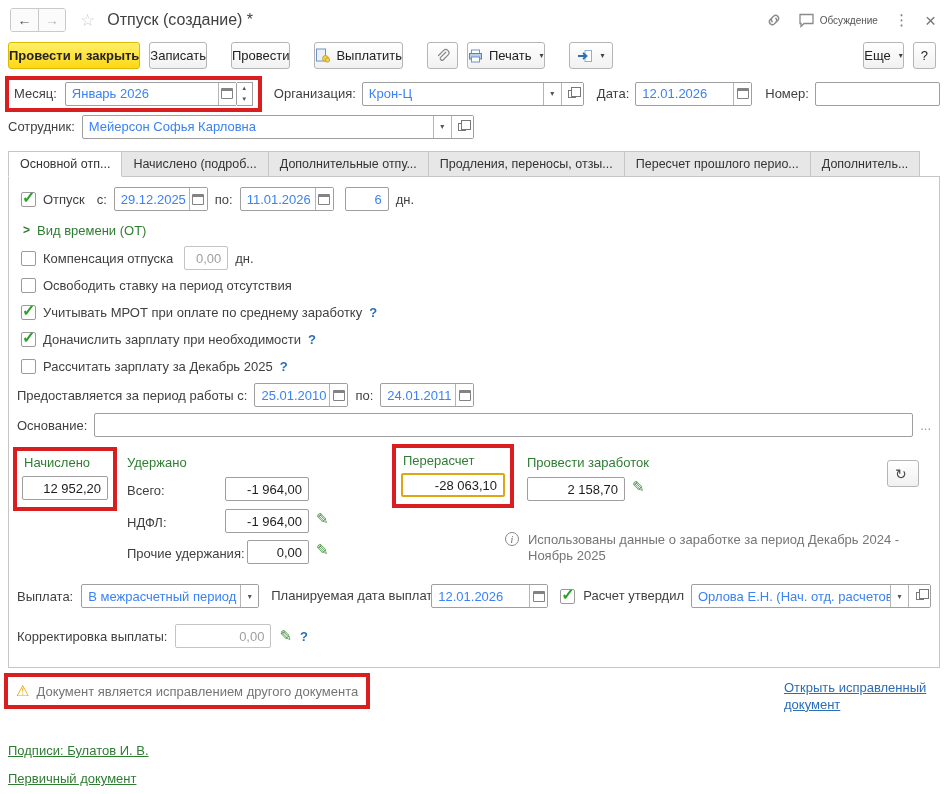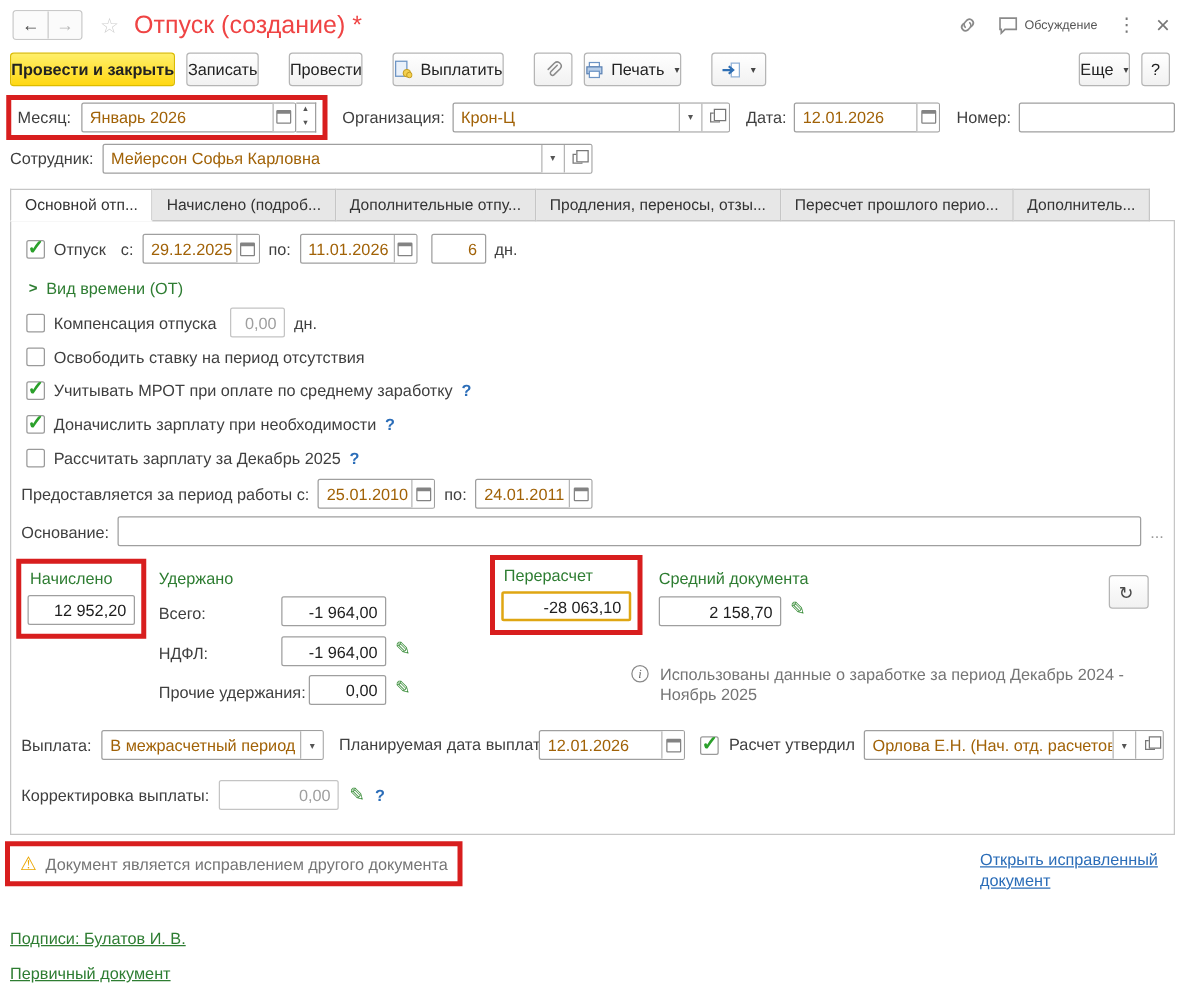--- a/index.html
+++ b/index.html
@@ -8,42 +8,42 @@
     width:948px; height:794px; overflow:hidden; background:#fff;
     font-family:"Liberation Sans", sans-serif; font-size:13px; color:#333;
   }
   
   .titlebar { display:flex; align-items:center; padding:8px 12px 4px 10px; height:36px; }
   .navgroup { display:flex; border:1px solid #c9c9c9; border-radius:3px; overflow:hidden; }
   .nav-btn { width:27px; height:22px; display:flex; align-items:center; justify-content:center;
              background:#fbfbfb; font-size:14px; color:#4a4a4a; cursor:pointer; }
   .nav-btn + .nav-btn { border-left:1px solid #c9c9c9; color:#b9b9b9; }
   .star { color:#cfcfcf; font-size:17px; margin:0 12px 0 14px; }
-  .wtitle { font-size:20px; color:#ef4444; }
+  .wtitle { font-size:16px; color:#404040; }
   .tb-right { margin-left:auto; display:flex; align-items:center; gap:16px; color:#666; }
   .tb-right .lbl { font-size:10px; color:#555; }
   .ic { display:inline-flex; align-items:center; justify-content:center; }
   .dots { font-size:15px; color:#777; letter-spacing:0; }
   .close-x { font-size:19px; color:#777; line-height:1; }
   .disc { display:flex; align-items:center; gap:5px; }
   
   .toolbar { display:flex; align-items:center; gap:9px; padding:6px 12px 8px 8px; }
   .btn { display:inline-flex; align-items:center; gap:6px; height:27px; padding:0 0;
          background:linear-gradient(#ffffff,#f1f1f1); border:1px solid #b5b5b5; border-radius:3px;
          font-size:13px; color:#222; cursor:pointer; white-space:nowrap; }
   .btn-yellow { background:linear-gradient(#ffef6a,#ffd813); border-color:#dcbc00; font-weight:bold; }
   .caret { font-size:8px; color:#444; margin-left:2px; }
   .sp { width:6px; }
   .btn-icononly { padding:0 7px; }
   
   .hrow { display:flex; align-items:center; padding:2px 8px; height:33px; }
   .flabel { color:#3f3f3f; white-space:nowrap; }
   .fieldwrap { display:flex; align-items:stretch; border:1px solid #9f9f9f; border-radius:2px;
                background:#fff; height:24px; }
-  .fval { display:flex; align-items:center; padding:0 6px; color:#a16207; white-space:nowrap; overflow:hidden; }
+  .fval { display:flex; align-items:center; padding:0 6px; color:#3b82f6; white-space:nowrap; overflow:hidden; }
   .fval.num { justify-content:flex-end; }
   .seg { display:flex; align-items:center; justify-content:center; border-left:1px solid #b5b5b5;
          width:18px; color:#555; background:#fff; cursor:pointer; }
   .cal { width:12px; height:11px; border:1px solid #838383; border-top:3px solid #838383; border-radius:1px; }
   .ddarr::after { content:"▾"; font-size:8px; color:#555; }
   .open-ic { position:relative; width:8px; height:8px; border:1px solid #777; background:#fff; }
   .open-ic::before { content:""; position:absolute; left:2px; top:-4px; width:8px; height:8px;
                      border:1px solid #777; background:#fff; }
   .spinner { display:flex; flex-direction:column; border:1px solid #9f9f9f; border-left:none; width:16px; height:24px; }
   .spinner span { flex:1; display:flex; align-items:center; justify-content:center; font-size:6px; color:#555; cursor:pointer; }
@@ -346,21 +346,21 @@
       </div>
     <span class="abs pencil" style="left:301px; top:91px">✎</span>
 
     <div class="abs redbox amt-redbox" style="left:377px; top:-6px; width:122px">
       <div class="glabel" style="margin:2px 0 5px 2px">Перерасчет</div>
       <div class="numfield focus">
           <span>-28 063,10</span>
         </div>
     </div>
 
-    <div class="abs glabel" style="left:512px; top:5px">Средний документа</div>
+    <div class="abs glabel" style="left:512px; top:5px">Провести заработок</div>
     <div class="abs numfield" style="left:512px; top:27px; width:98px">
         <span>2 158,70</span>
       </div>
     <span class="abs pencil" style="left:617px; top:28px">✎</span>
 
     <button class="abs btn btn-icononly refresh-btn" style="right:12px; top:10px">
         <span style="font-size:14px; color:#4a4a4a">↻</span>
       </button>
 
     <div class="abs" style="left:490px; top:82px; width:400px; display:flex; gap:9px">

